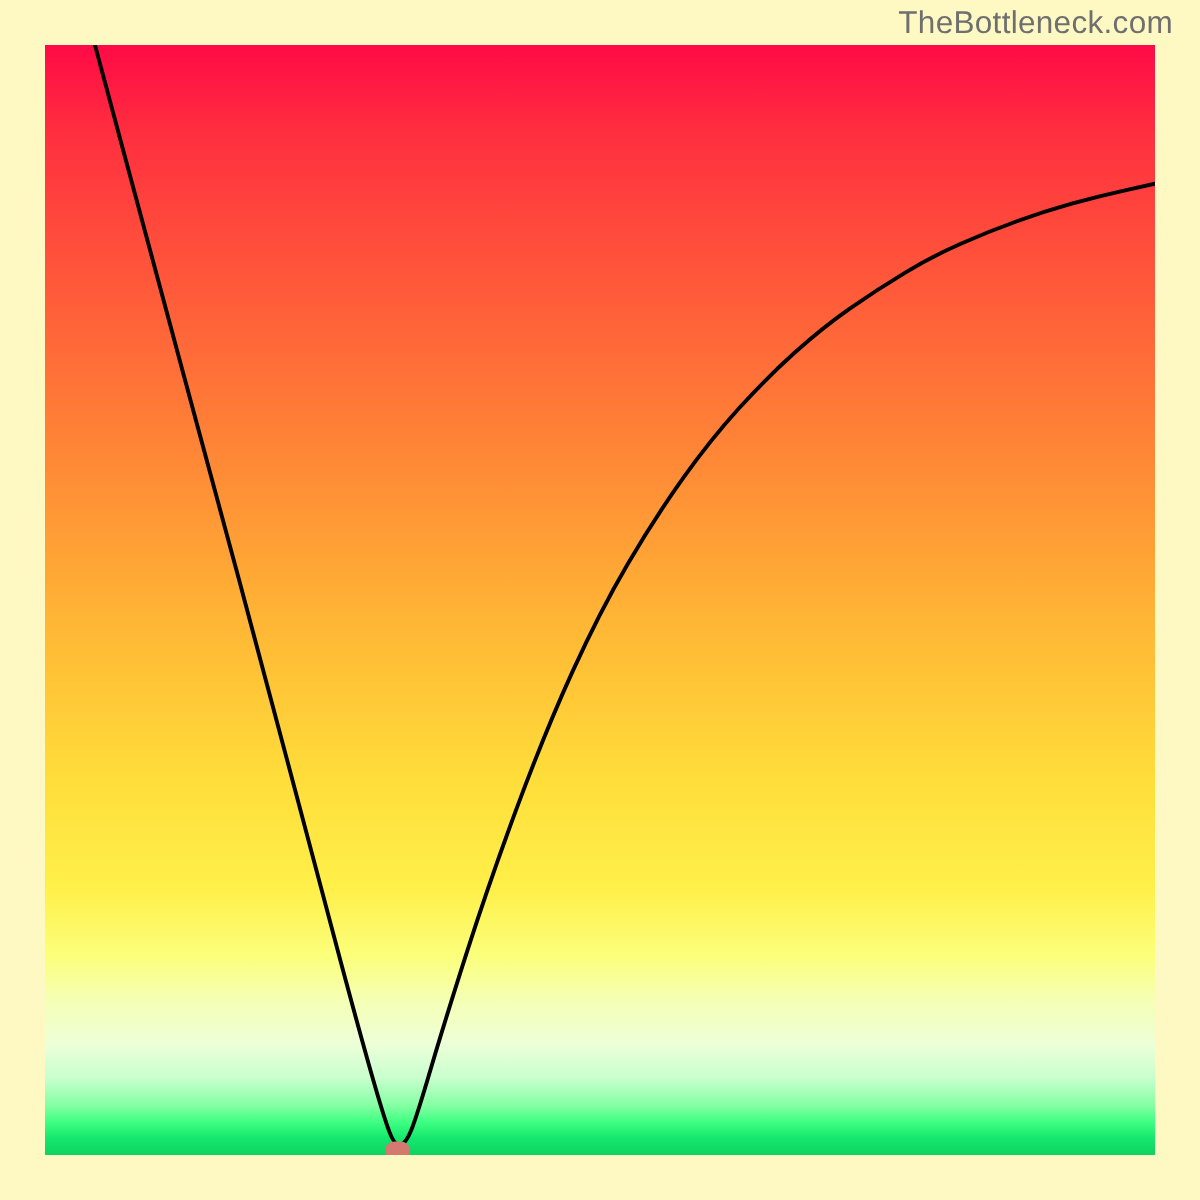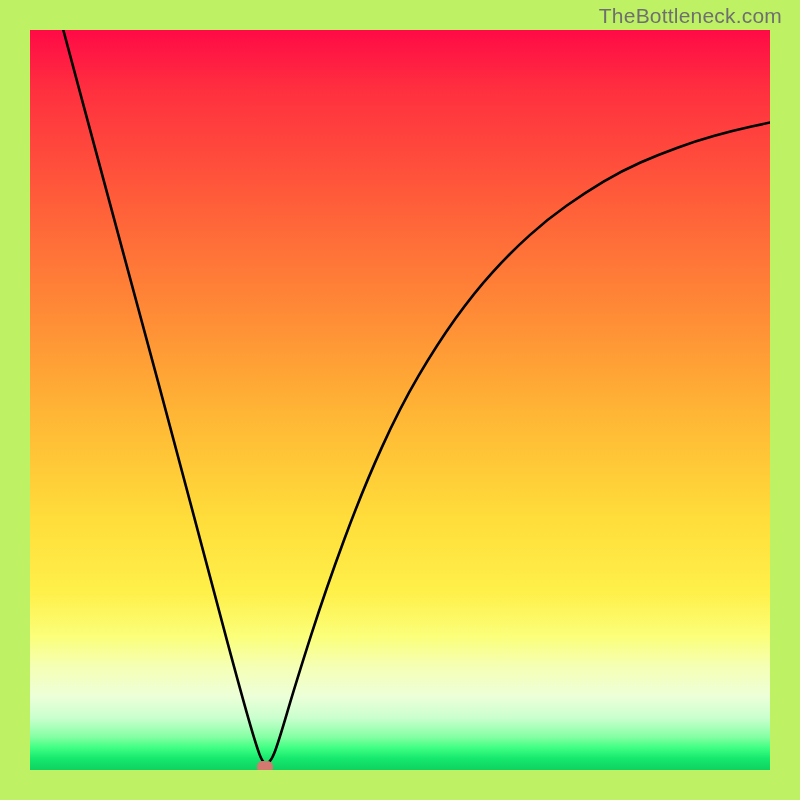--- a/index.html
+++ b/index.html
@@ -8,21 +8,21 @@
     width: 800px;
     height: 800px;
     overflow: hidden;
     background: #000;
     font-family: Arial, Helvetica, sans-serif;
   }
   .frame {
     position: relative;
     width: 800px;
     height: 800px;
-    background: #bef264;
+    background: #fef9c3;
   }
   .plot-area {
     position: absolute;
     left: 30px;
     top: 30px;
     width: 740px;
     height: 740px;
     overflow: hidden;
   }
   .gradient-bg {

